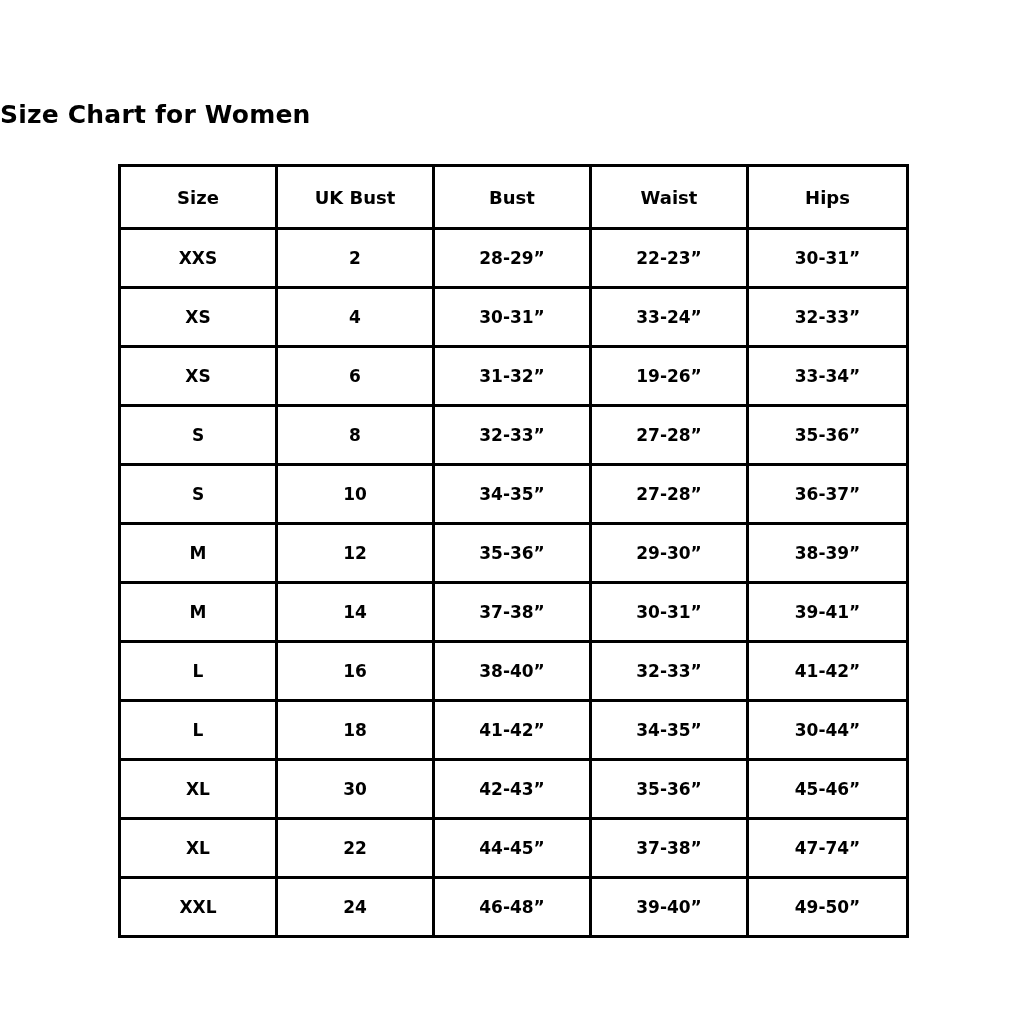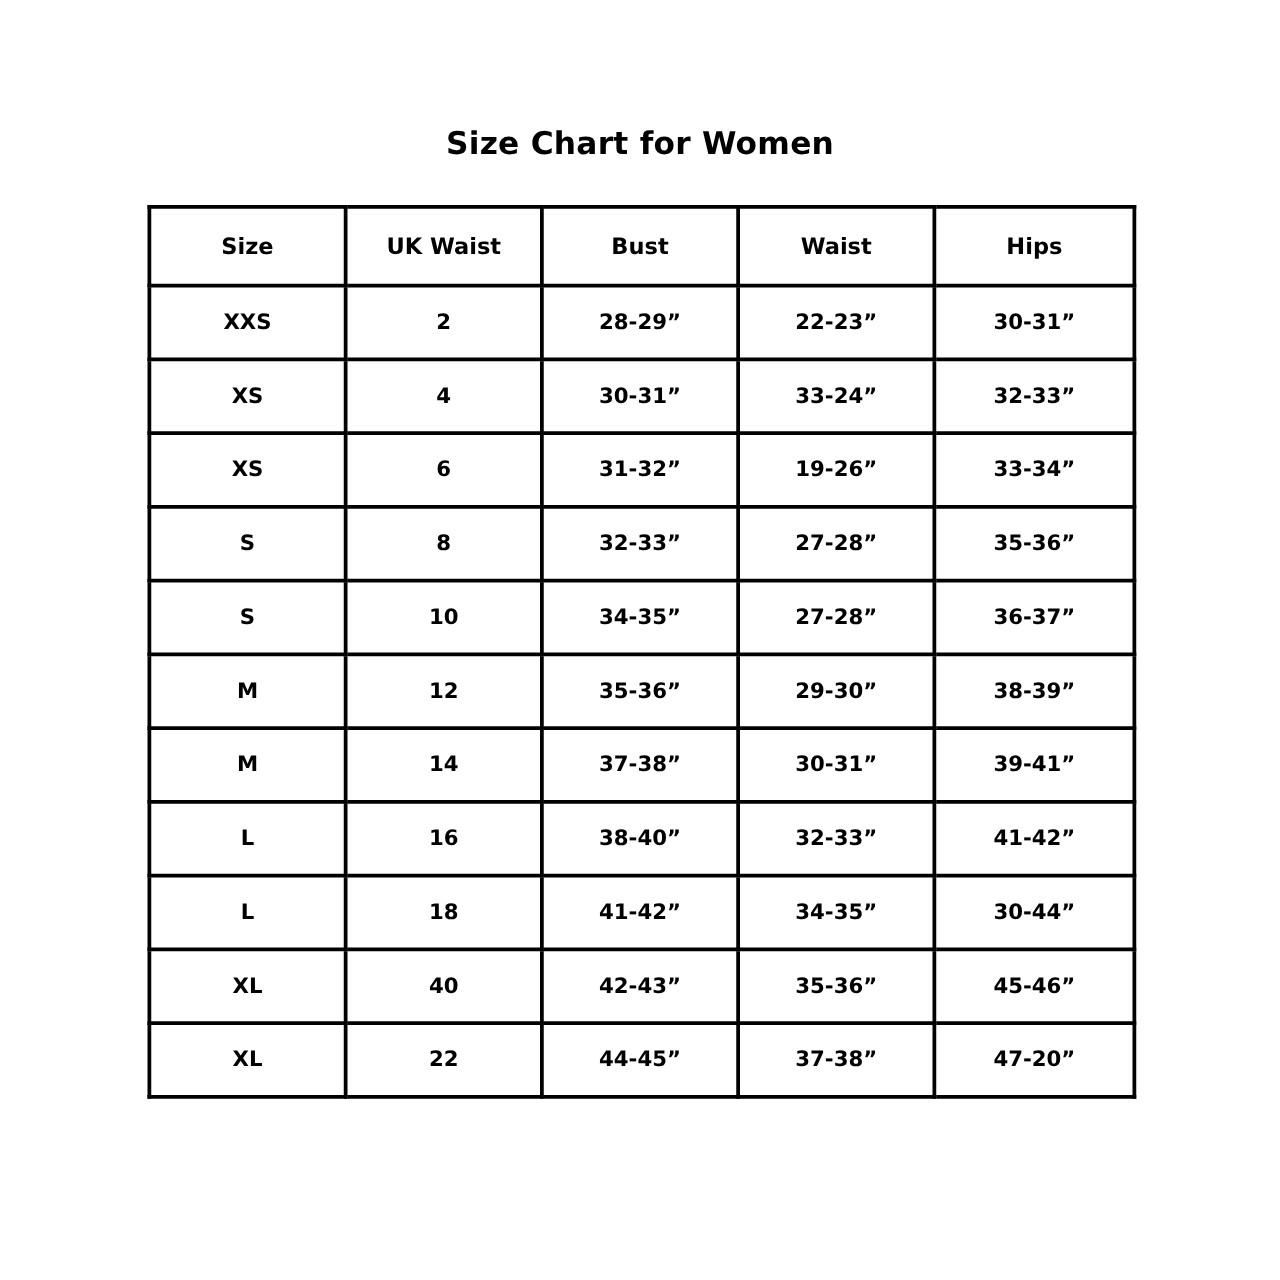--- a/index.html
+++ b/index.html
@@ -18,21 +18,21 @@
     position: relative;
     width: 1024px;
     height: 1024px;
     box-sizing: border-box;
   }
   .chart-title {
     position: absolute;
     top: 100px;
     left: 0;
     width: 1024px;
-    text-align: center;
+    text-align: left;
     font-size: 25px;
     font-weight: bold;
     letter-spacing: 0.2px;
   }
   .table-wrap {
     position: absolute;
     left: 118px;
     top: 164px;
     width: 932px;
   }
@@ -73,21 +73,21 @@
       <colgroup>
         <col class="c0">
           <col class="c1">
           <col class="c2">
           <col class="c3">
           <col class="c4">
       </colgroup>
       <thead>
         <tr>
           <th>Size</th>
-          <th>UK Waist</th>
+          <th>UK Bust</th>
           <th>Bust</th>
           <th>Waist</th>
           <th>Hips</th>
         </tr>
       </thead>
       <tbody>
         <tr>
           <td>XXS</td>
           <td>2</td>
           <td>28-29”</td>
@@ -145,29 +145,36 @@
         </tr>
         <tr>
           <td>L</td>
           <td>18</td>
           <td>41-42”</td>
           <td>34-35”</td>
           <td>30-44”</td>
         </tr>
         <tr>
           <td>XL</td>
-          <td>40</td>
+          <td>30</td>
           <td>42-43”</td>
           <td>35-36”</td>
           <td>45-46”</td>
         </tr>
         <tr>
           <td>XL</td>
           <td>22</td>
           <td>44-45”</td>
           <td>37-38”</td>
-          <td>47-20”</td>
+          <td>47-74”</td>
+        </tr>
+        <tr>
+          <td>XXL</td>
+          <td>24</td>
+          <td>46-48”</td>
+          <td>39-40”</td>
+          <td>49-50”</td>
         </tr>
       </tbody>
     </table>
   </div>
 
 </div>
 
 </body></html>

